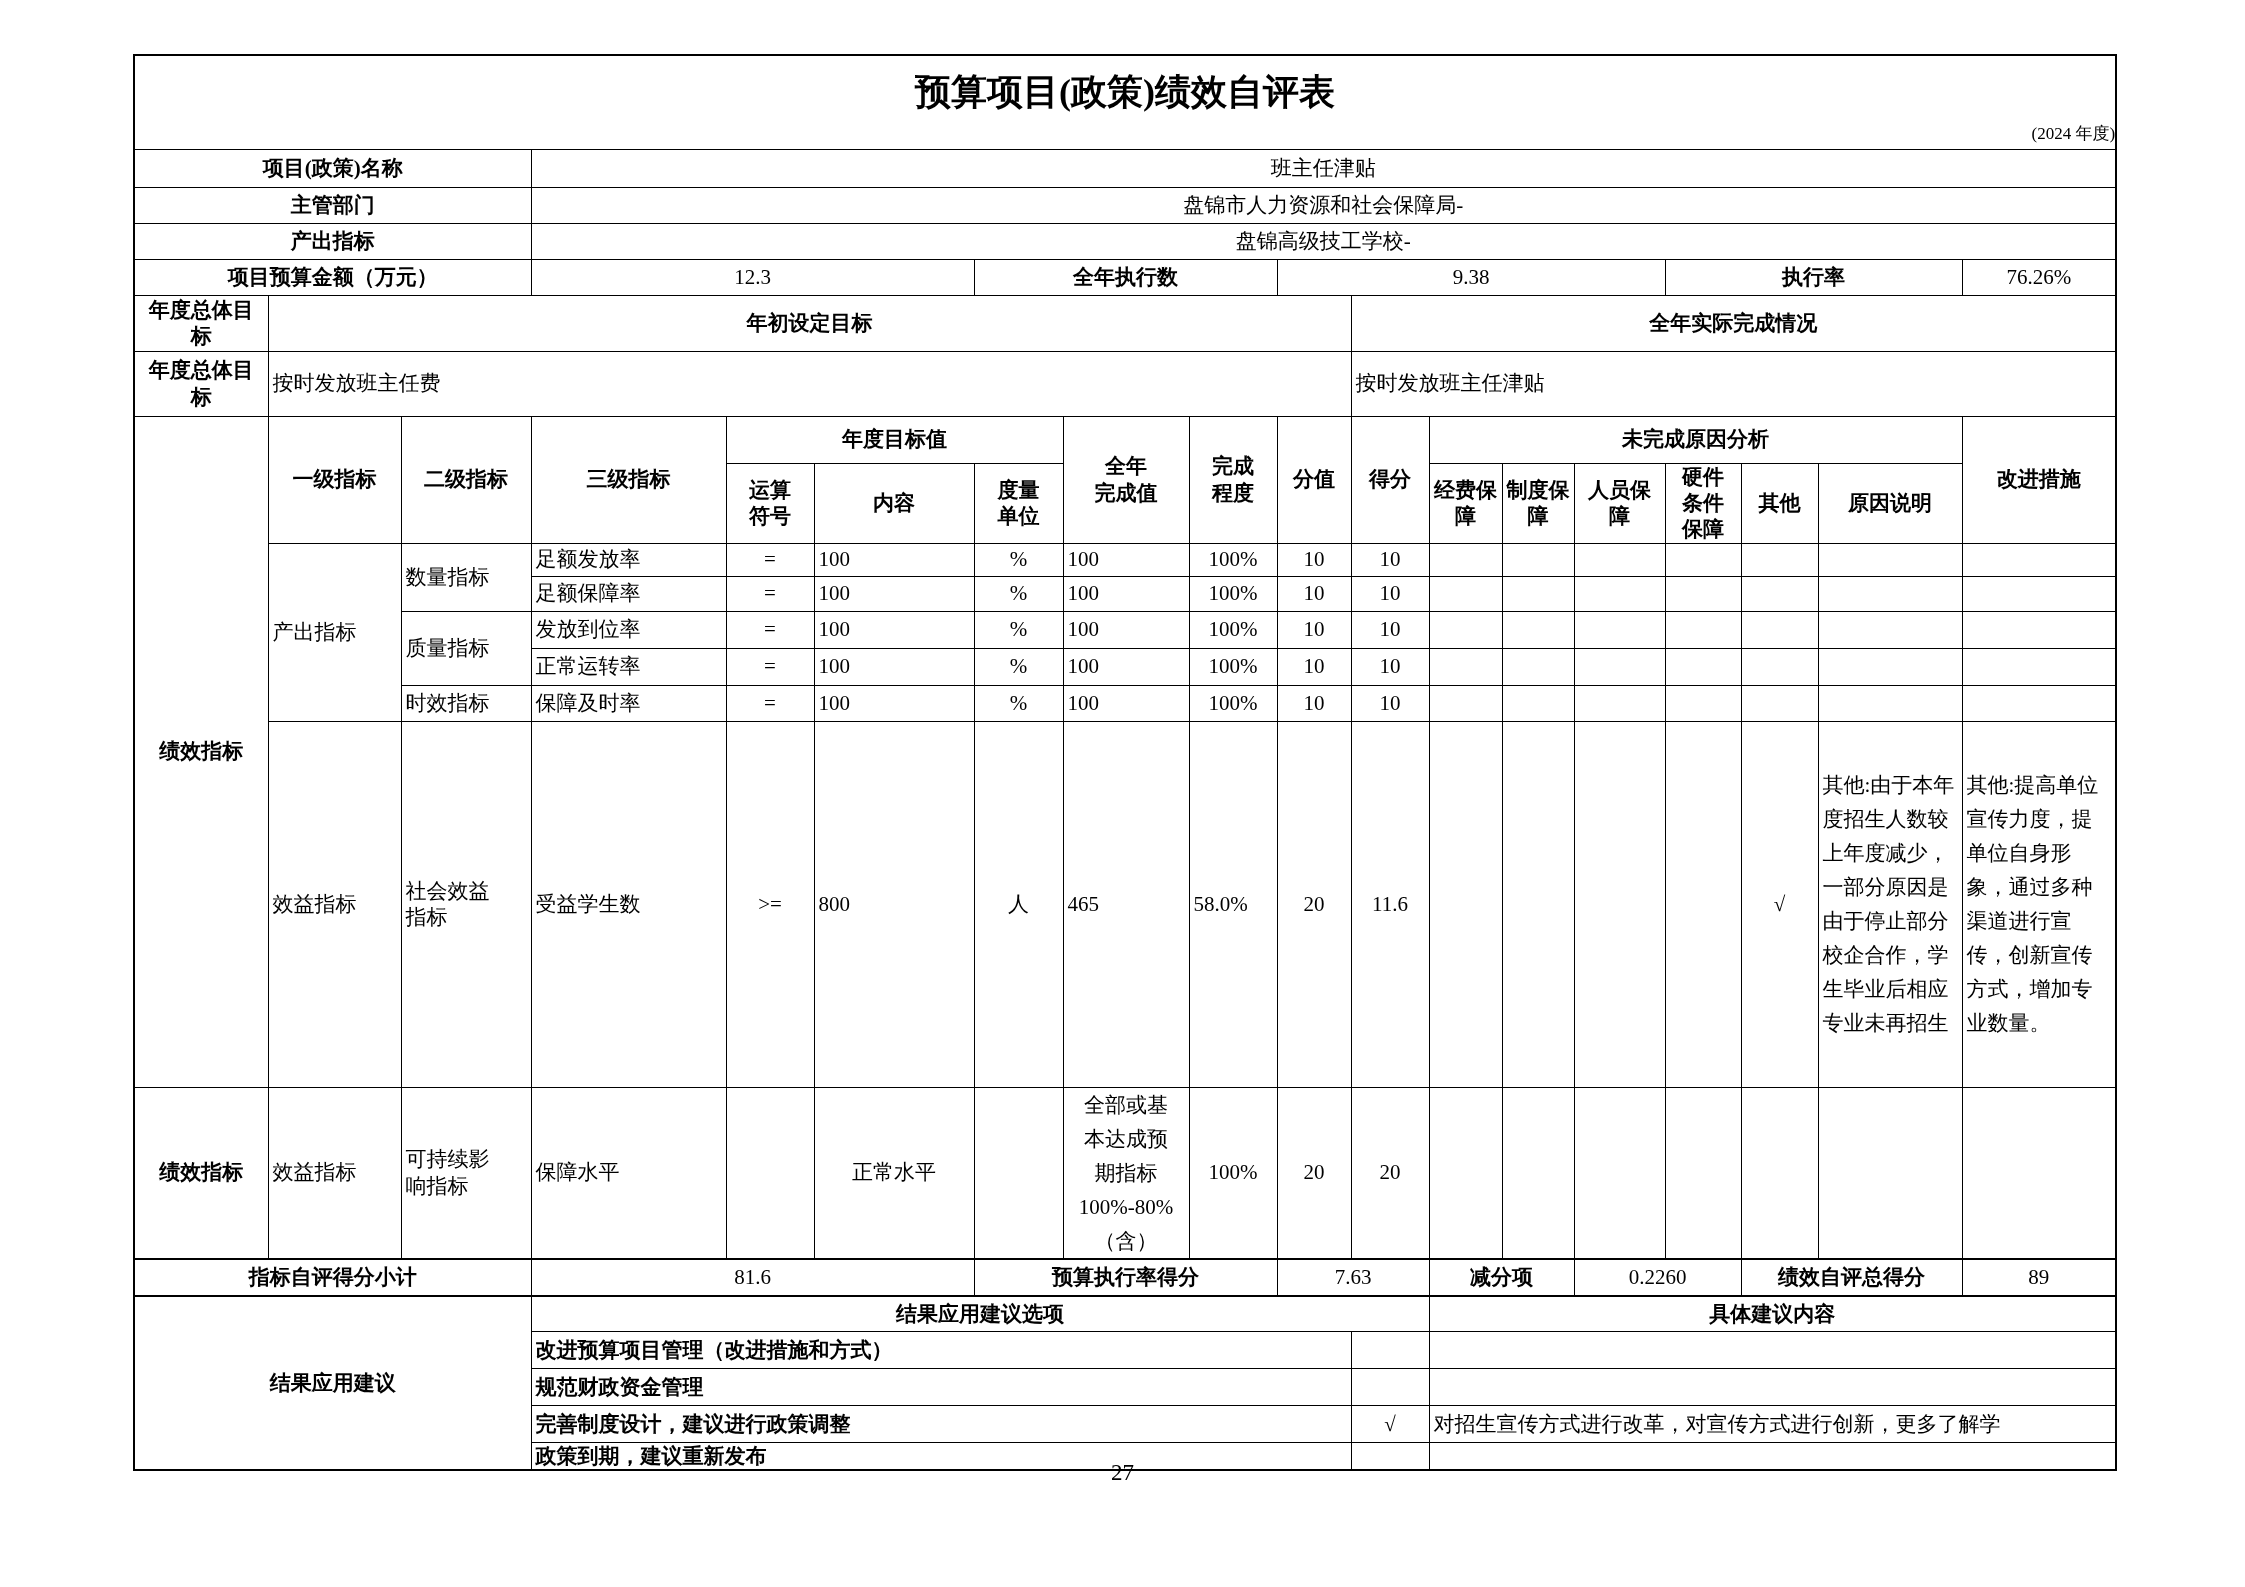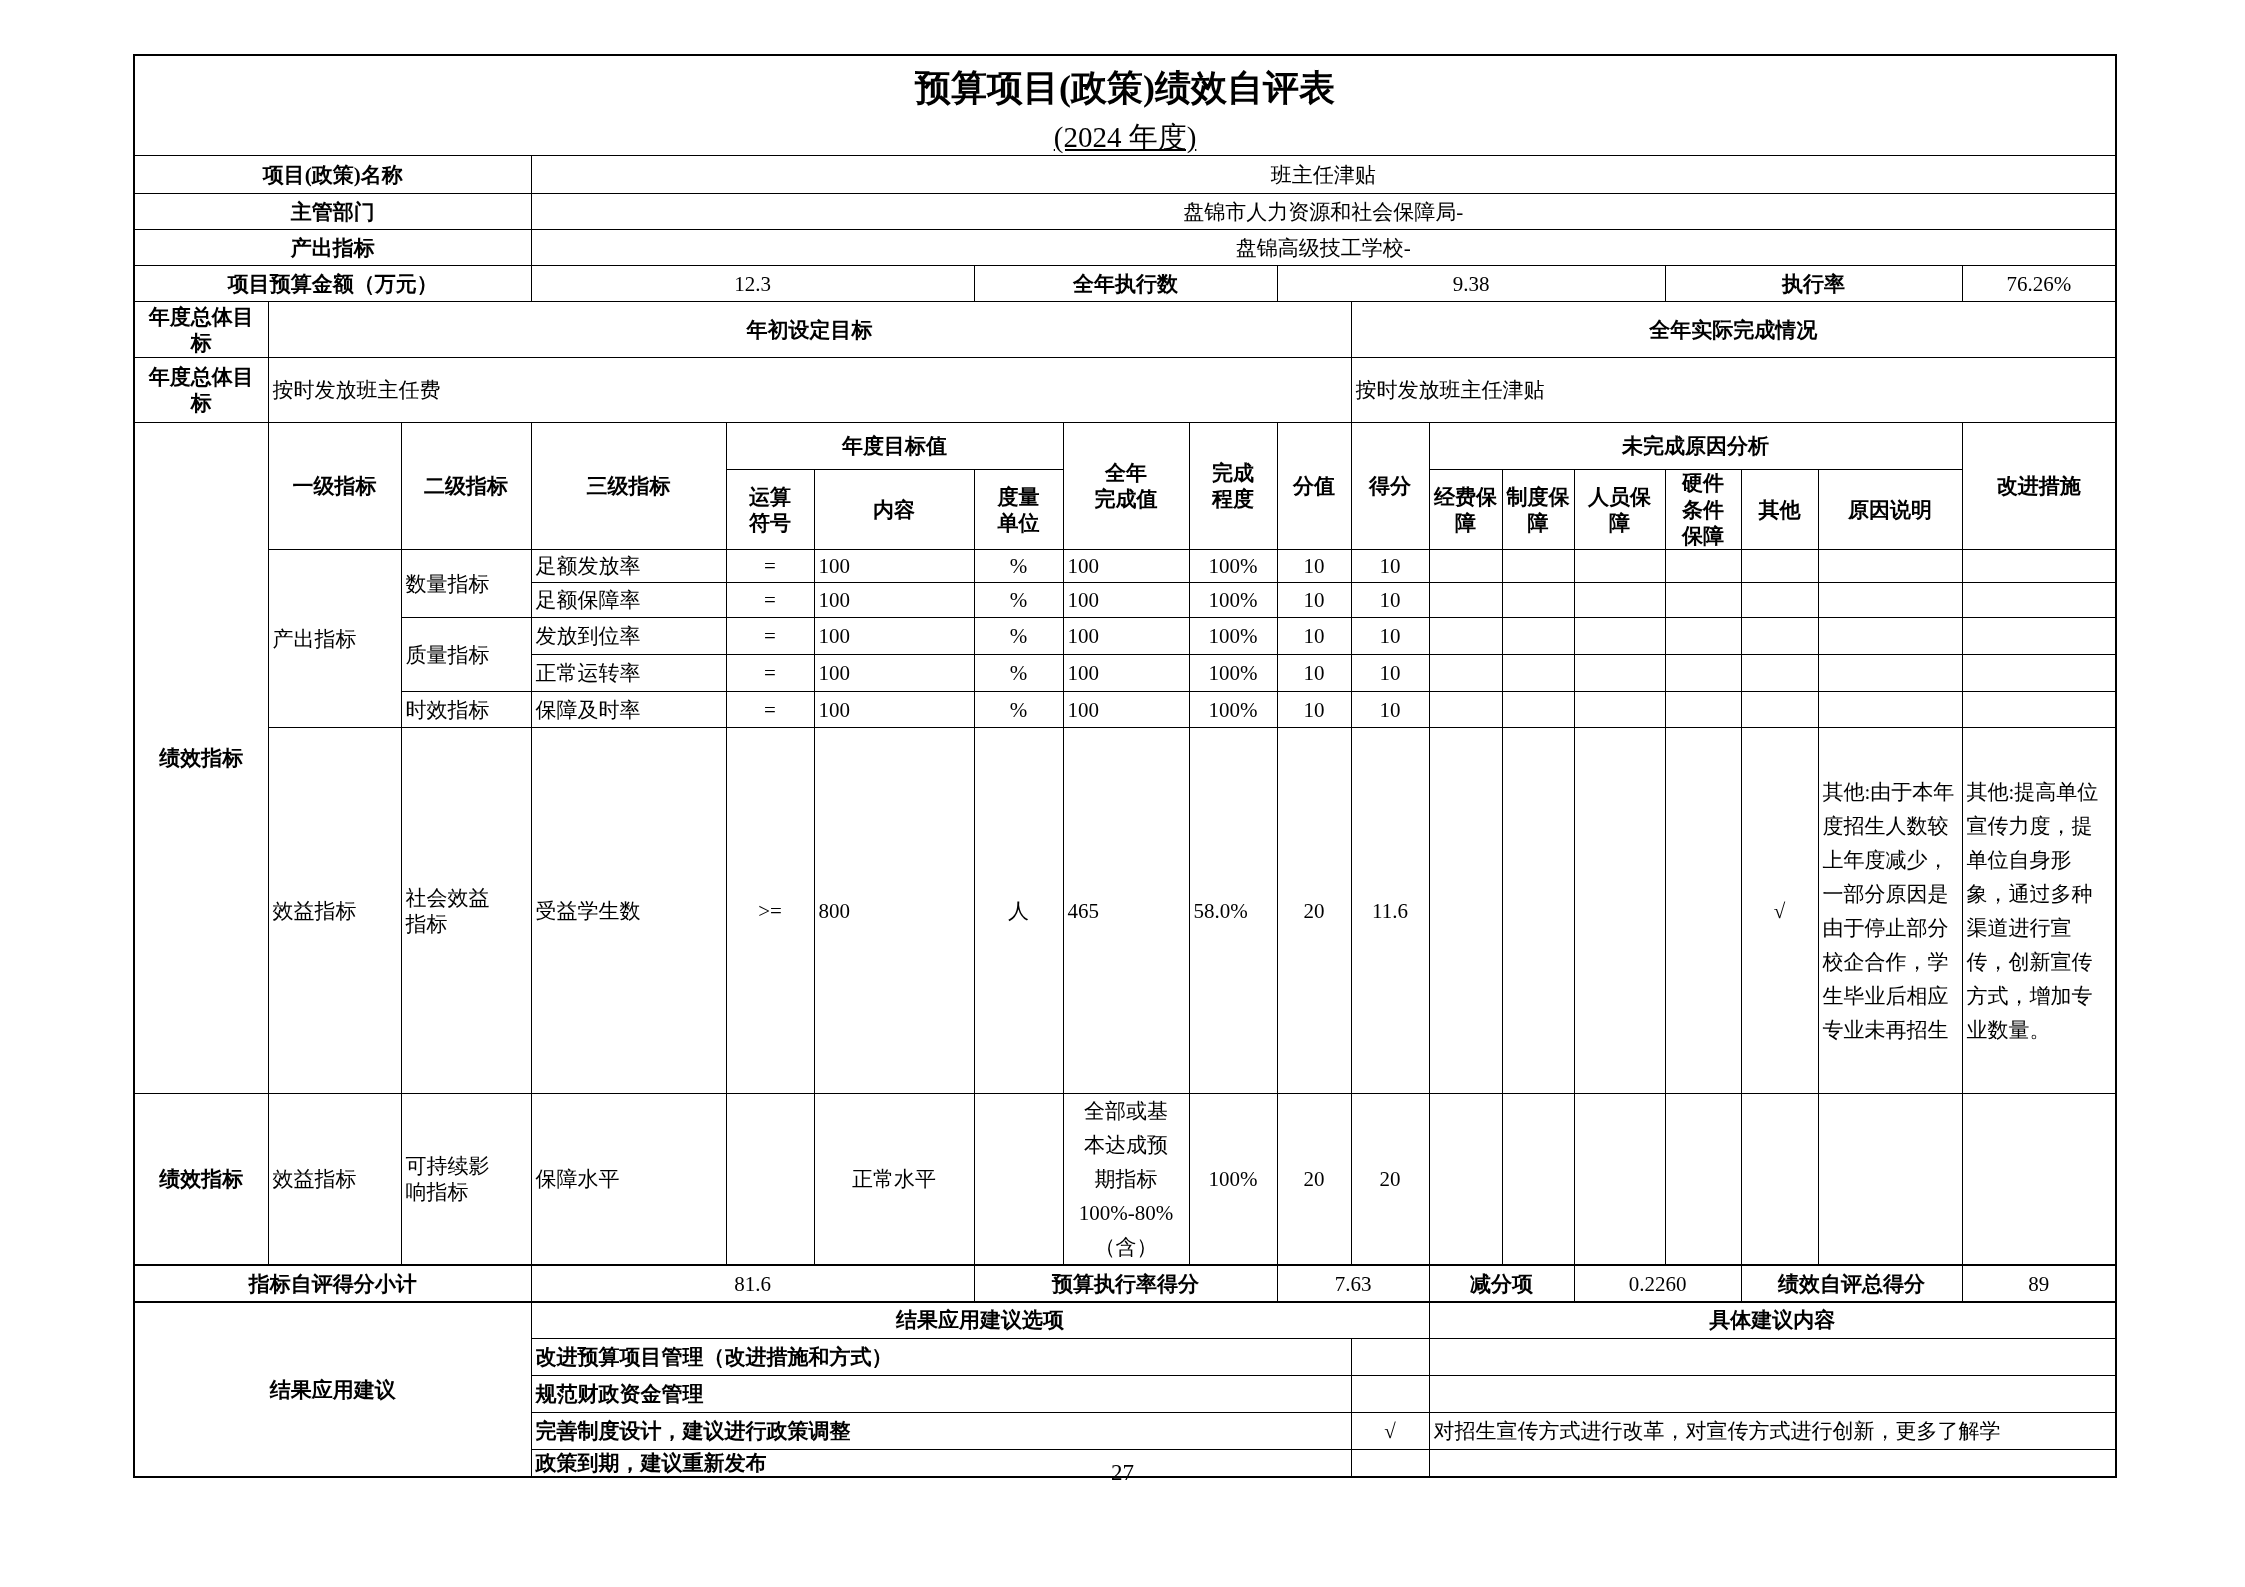--- a/index.html
+++ b/index.html
@@ -28,21 +28,21 @@
     word-break:break-all;
   }
   td.b{font-weight:bold;}
   td.l{text-align:left;}
   td.pre{white-space:pre-line;}
   td.para{line-height:34px;text-align:left;}
   td.cliptop{vertical-align:top;line-height:34px;text-align:center;}
   td.nowrap{white-space:nowrap;}
   tr.r-title td{border-bottom:1px solid #000;}
   .title-main{font-size:36px;font-weight:bold;text-align:center;padding-top:10px;}
-  .title-sub{font-size:29px;text-align:center;padding-top:8px;text-decoration:underline;}
+  .title-sub{font-size:17px;text-align:right;padding-top:8px;}
   tr.h94{height:94px;margin-left:32px;} tr.h38{height:38px;} tr.h36{height:36px;}
   tr.h56{height:56px;} tr.h65{height:65px;} tr.h47{height:47px;}
   tr.h80{height:80px;} tr.h33{height:33px;} tr.h35{height:35px;}
   tr.h37{height:37px;} tr.h366{height:366px;} tr.h147{height:147px;}
   tr.h31{height:21px;padding-left:34px;}
   tr.thick td{border-top-width:2px;}
   .pagenum{
     position:absolute;left:0;top:1460px;width:2245px;
     text-align:center;font-size:23px;
   }

